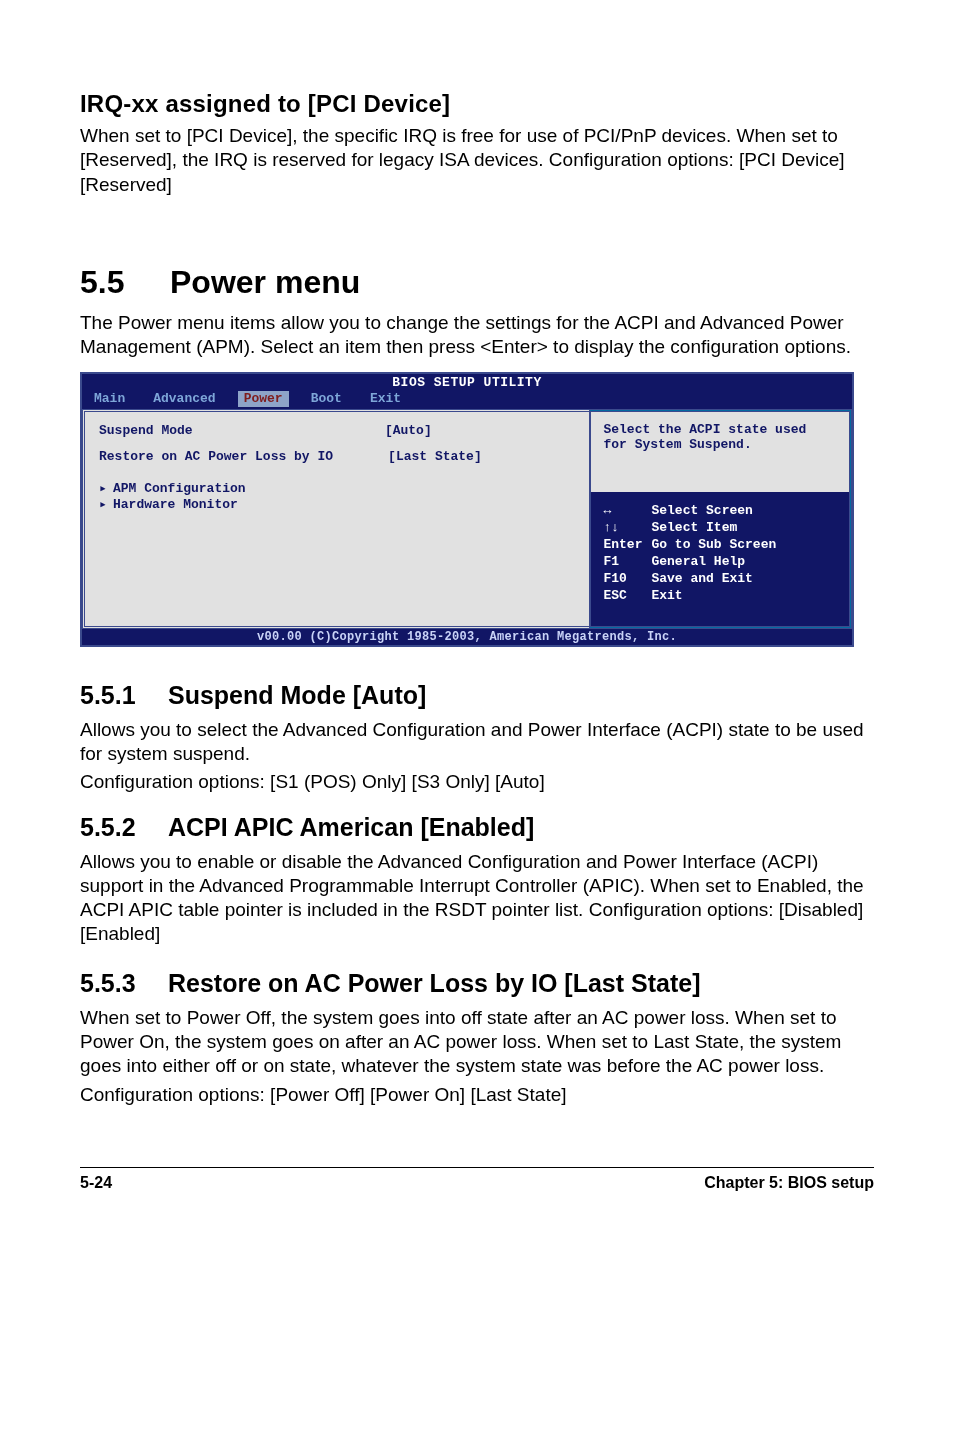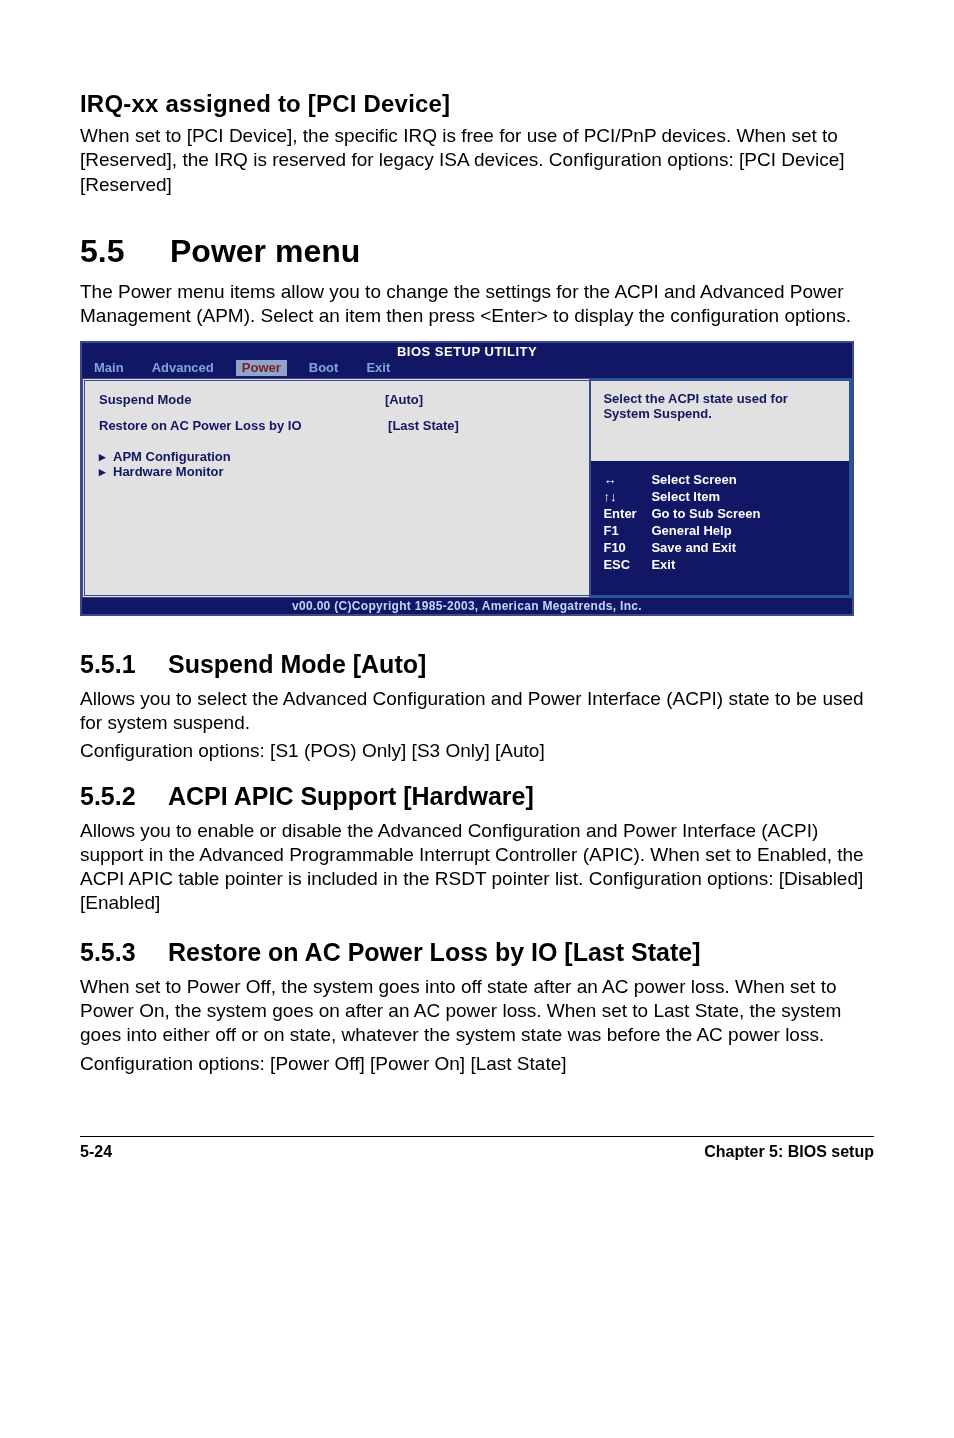--- a/index.html
+++ b/index.html
@@ -24,20 +24,21 @@
   }
   .h-large {
     font-size: 32px;
     font-weight: 900;
     margin: 36px 0 10px 0;
     font-family: Arial, sans-serif;
   }
   .h-large .num {
     display: inline-block;
     width: 90px;
+    margin-top: 31px;
   }
   .h-med {
     font-size: 25px;
     font-weight: bold;
     margin-top: 34px;
     margin-bottom: 8px;
     font-family: "Arial Narrow", Arial, sans-serif;
   }
   .h-med .num {
     display: inline-block;
@@ -50,21 +51,21 @@
     margin-bottom: 4px;
   }
 
   
   .bios {
     width: 770px;
     margin-top: 12px;
     margin-bottom: 10px;
     border: 2px solid #3b4a8d;
     background: #d3d3d3;
-    font-family: Liberation Sans, sans-serif;
+    font-family: Liberation Mono, monospace;
     font-size: 13px;
     font-weight: bold;
   }
   .bios-titlebar {
     background: #111665;
     color: #ffffff;
     text-align: center;
     line-height: 16px;
     padding: 1px 0 0 0;
     font-size: 13px;
@@ -230,21 +231,21 @@
     <div class="bios-footer">v00.00 (C)Copyright 1985-2003, American Megatrends, Inc.</div>
   </div>
 
   <div class="h-med">
     <span class="num">5.5.1</span><span>Suspend Mode [Auto]</span>
   </div>
   <div class="para">Allows you to select the Advanced Configuration and Power Interface (ACPI) state to be used for system suspend.</div>
   <div class="para">Configuration options: [S1 (POS) Only] [S3 Only] [Auto]</div>
 
   <div class="h-med" style="margin-top:18px">
-    <span class="num">5.5.2</span><span>ACPI APIC Support [Hardware]</span>
+    <span class="num">5.5.2</span><span>ACPI APIC American [Enabled]</span>
   </div>
   <div class="para">Allows you to enable or disable the Advanced Configuration and Power Interface (ACPI) support in the Advanced Programmable Interrupt Controller (APIC). When set to Enabled, the ACPI APIC table pointer is included in the RSDT pointer list. Configuration options: [Disabled] [Enabled]</div>
 
   <div class="h-med" style="margin-top:22px">
     <span class="num">5.5.3</span><span>Restore on AC Power Loss by IO [Last State]</span>
   </div>
   <div class="para">When set to Power Off, the system goes into off state after an AC power loss. When set to Power On, the system goes on after an AC power loss. When set to Last State, the system goes into either off or on state, whatever the system state was before the AC power loss.</div>
   <div class="para">Configuration options: [Power Off] [Power On] [Last State]</div>
 
   <div class="page-footer">

